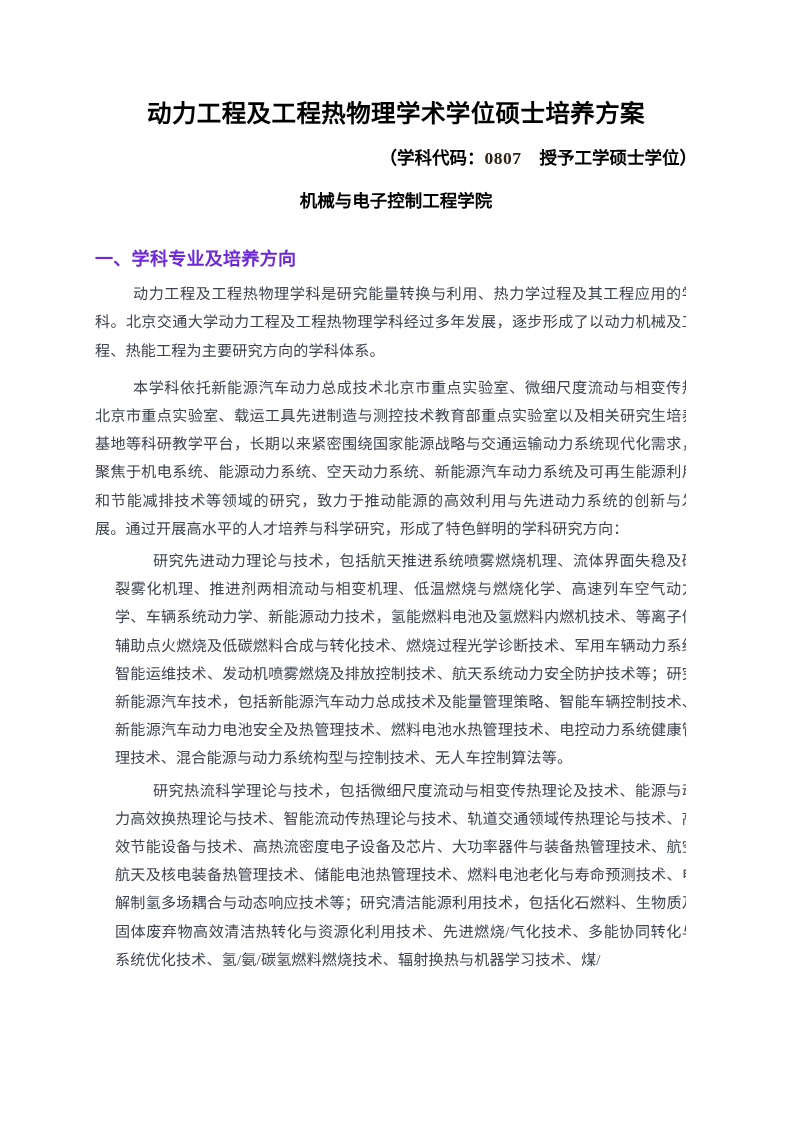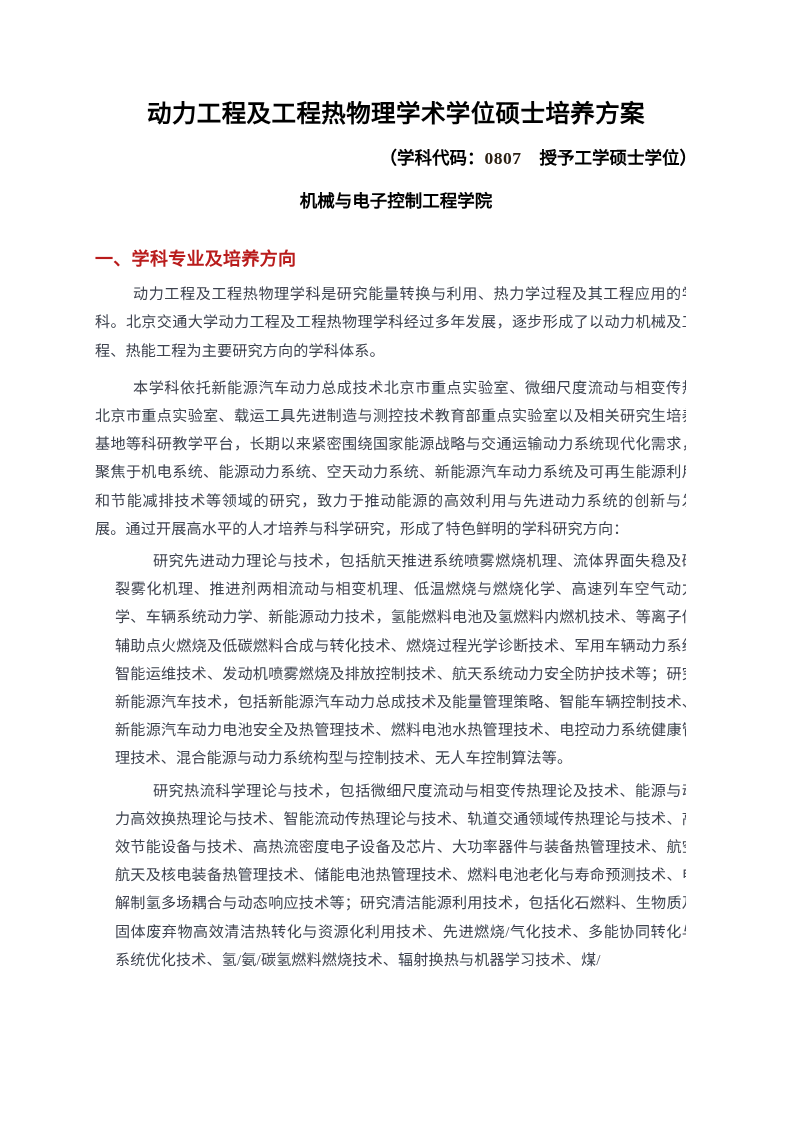--- a/index.html
+++ b/index.html
@@ -72,21 +72,21 @@
 
   
   .section-heading {
     margin: 0;
     padding-top: 34px;
     font-family: "Liberation Sans", "DejaVu Sans", sans-serif;
     font-weight: bold;
     font-size: 18px;
     line-height: 1.35;
     letter-spacing: 0.3px;
-    color: #b91c1c;
+    color: #6d28d9;
   }
 
   
   .sub-heading {
     margin: 0;
     padding-top: 12px;
     padding-bottom: 1px;
     text-indent: 19px;
     font-family: "Liberation Sans", "DejaVu Sans", sans-serif;
     font-weight: bold;

